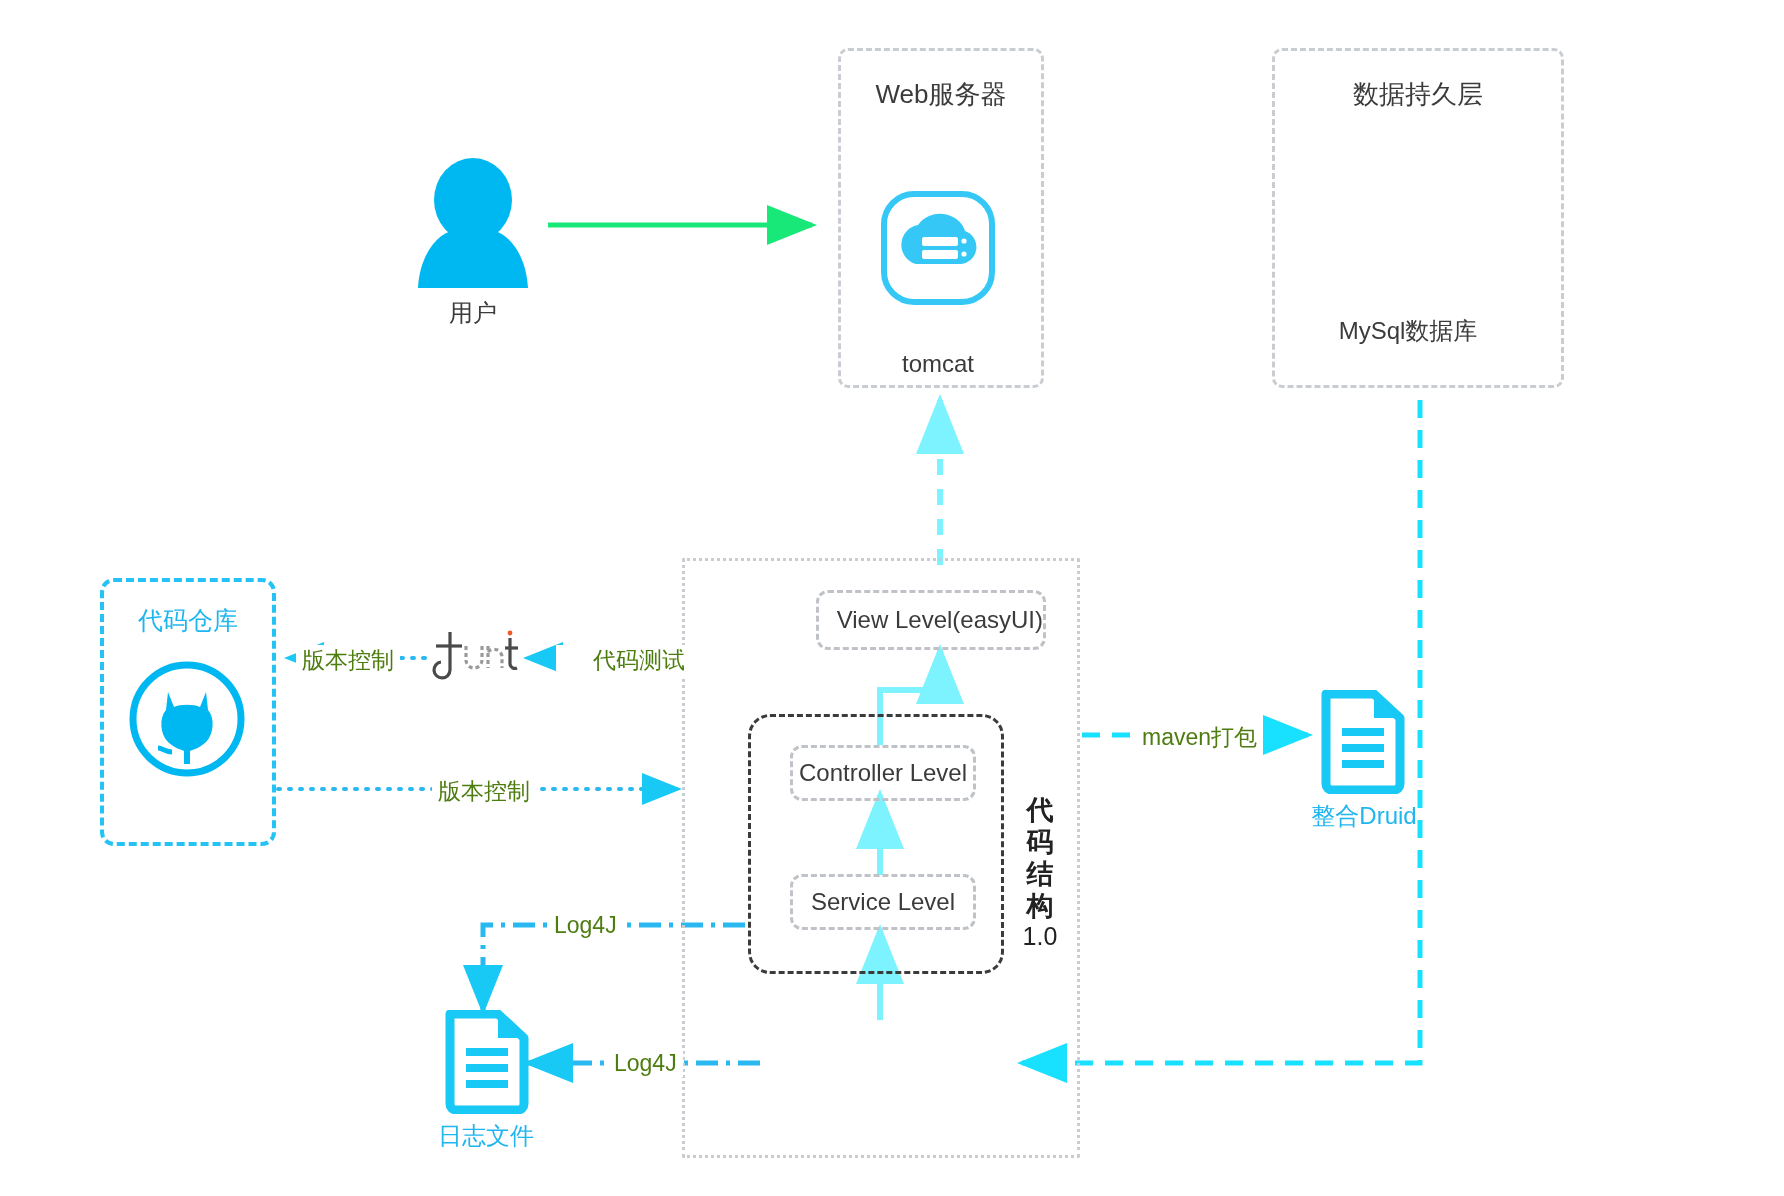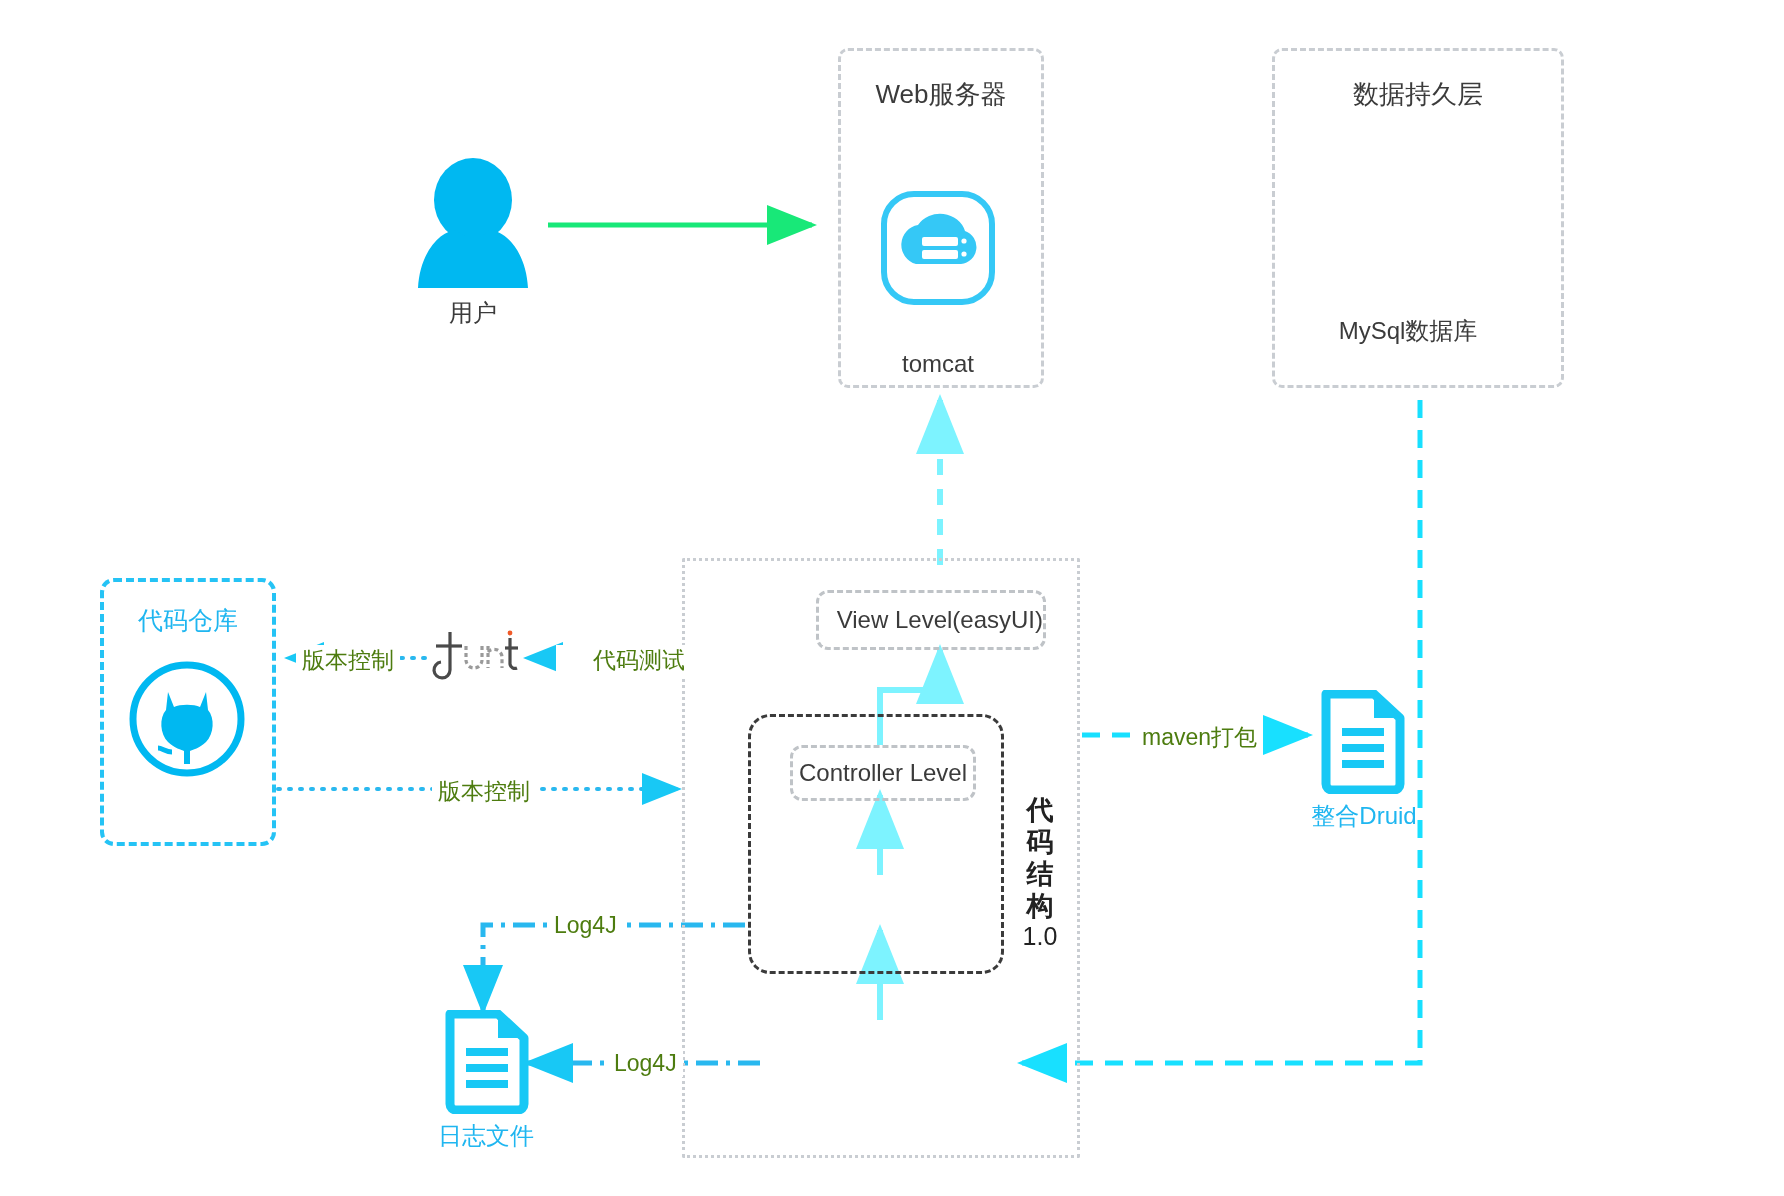--- a/index.html
+++ b/index.html
@@ -129,20 +129,23 @@
   <div class="inner-dashdot" style="left:748px;top:714px;width:256px;height:260px;"></div>
 
   <div class="lvl-box" style="left:816px;top:590px;width:230px;height:60px;justify-content:flex-end;">
     <span>View Level(easyUI)</span>
   </div>
 
   <div class="lvl-box" style="left:790px;top:745px;width:186px;height:56px;">
     <span>Controller Level</span>
   </div>
 
+  <div class="lvl-box" style="left:790px;top:874px;width:186px;height:56px;">
+    <span>Service Level</span>
+  </div>
 
 
   <div class="icon" style="left:408px;top:158px;width:130px;height:130px;">
     <svg width="130" height="130" viewBox="0 0 130 130">
       <ellipse cx="65" cy="42" rx="39" ry="42" fill="#00b8f1"></ellipse>
       <path d="M10,130 C12,92 34,72 49,72 C56,82 74,82 81,72 C96,72 118,92 120,130 Z" fill="#00b8f1"></path>
     </svg>
   </div>
   <div class="caption" style="left:388px;top:297px;width:170px;">用户</div>
 

